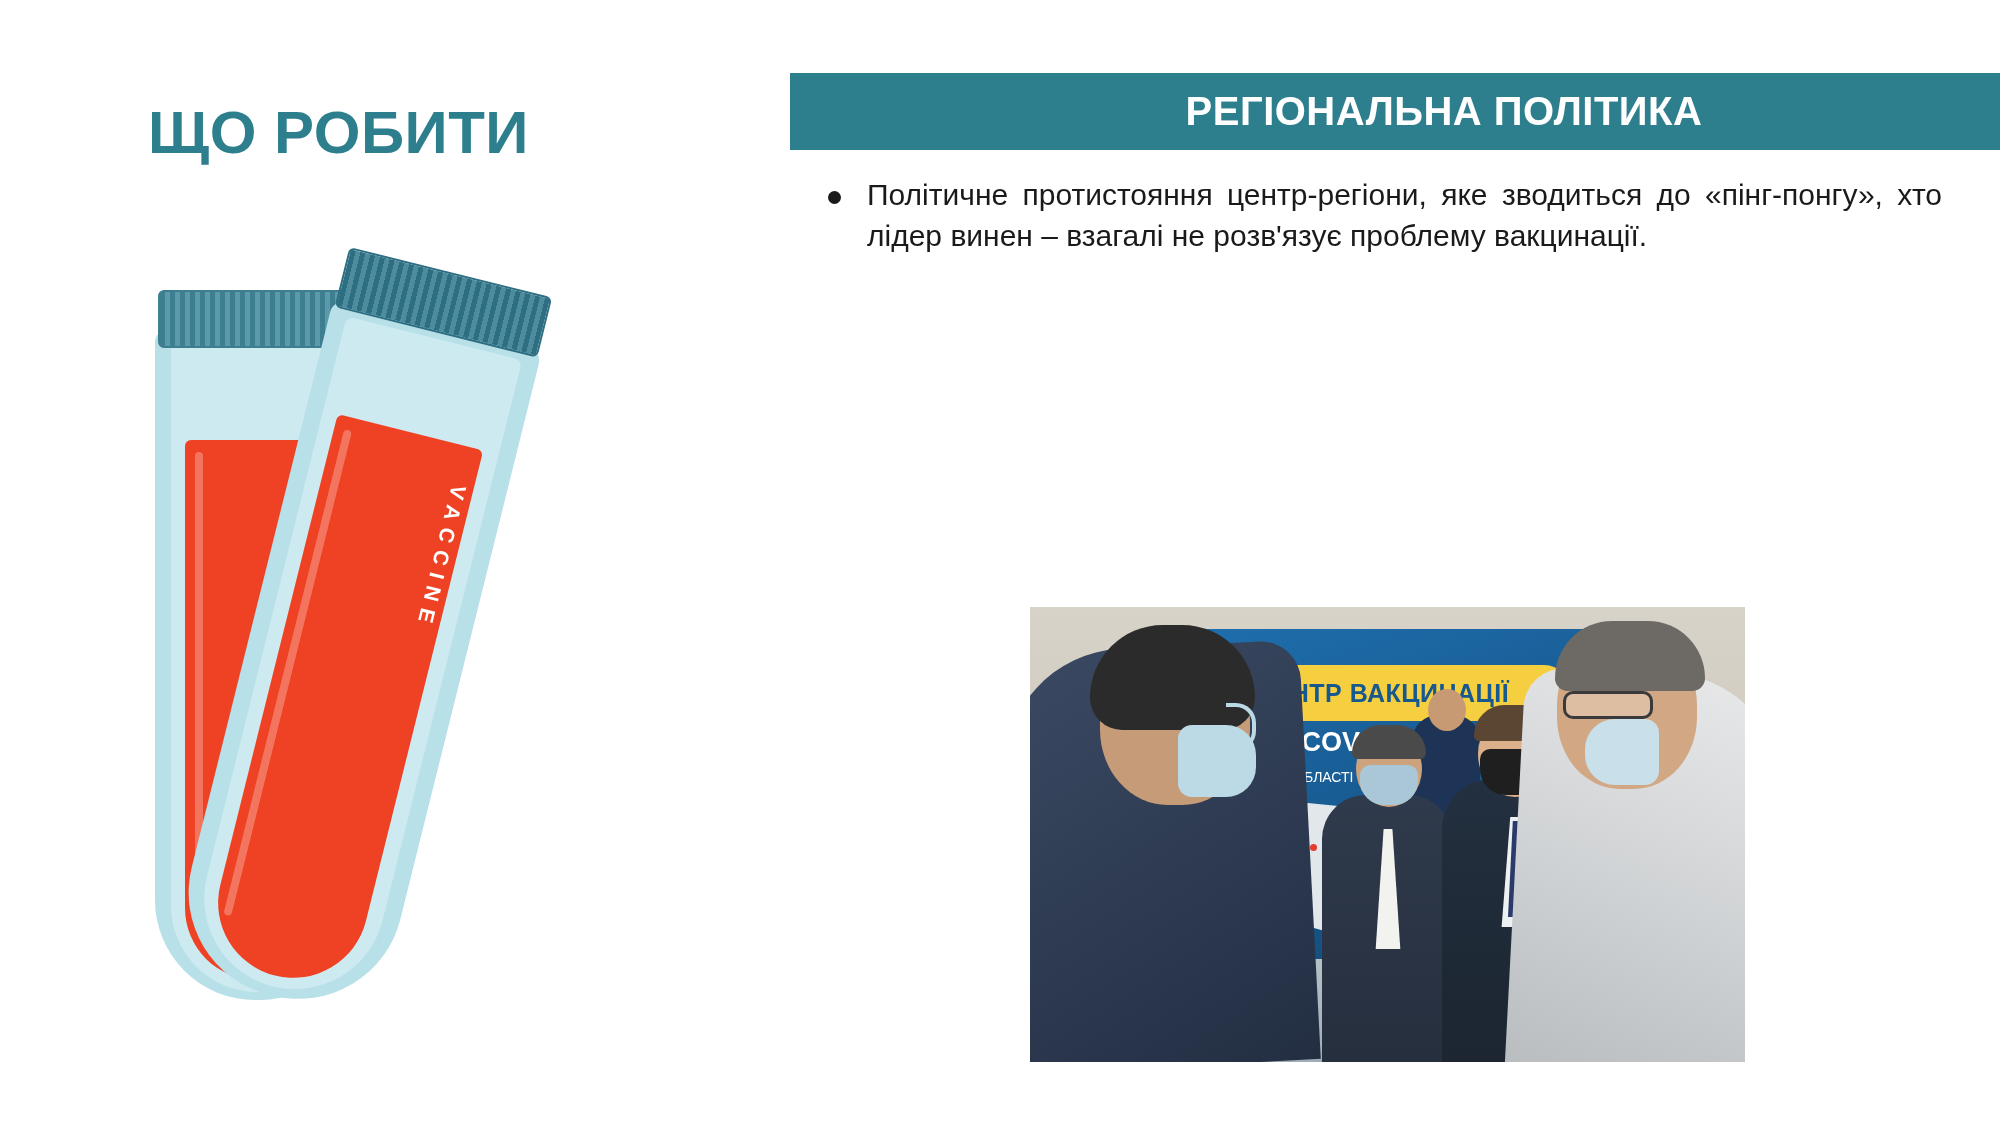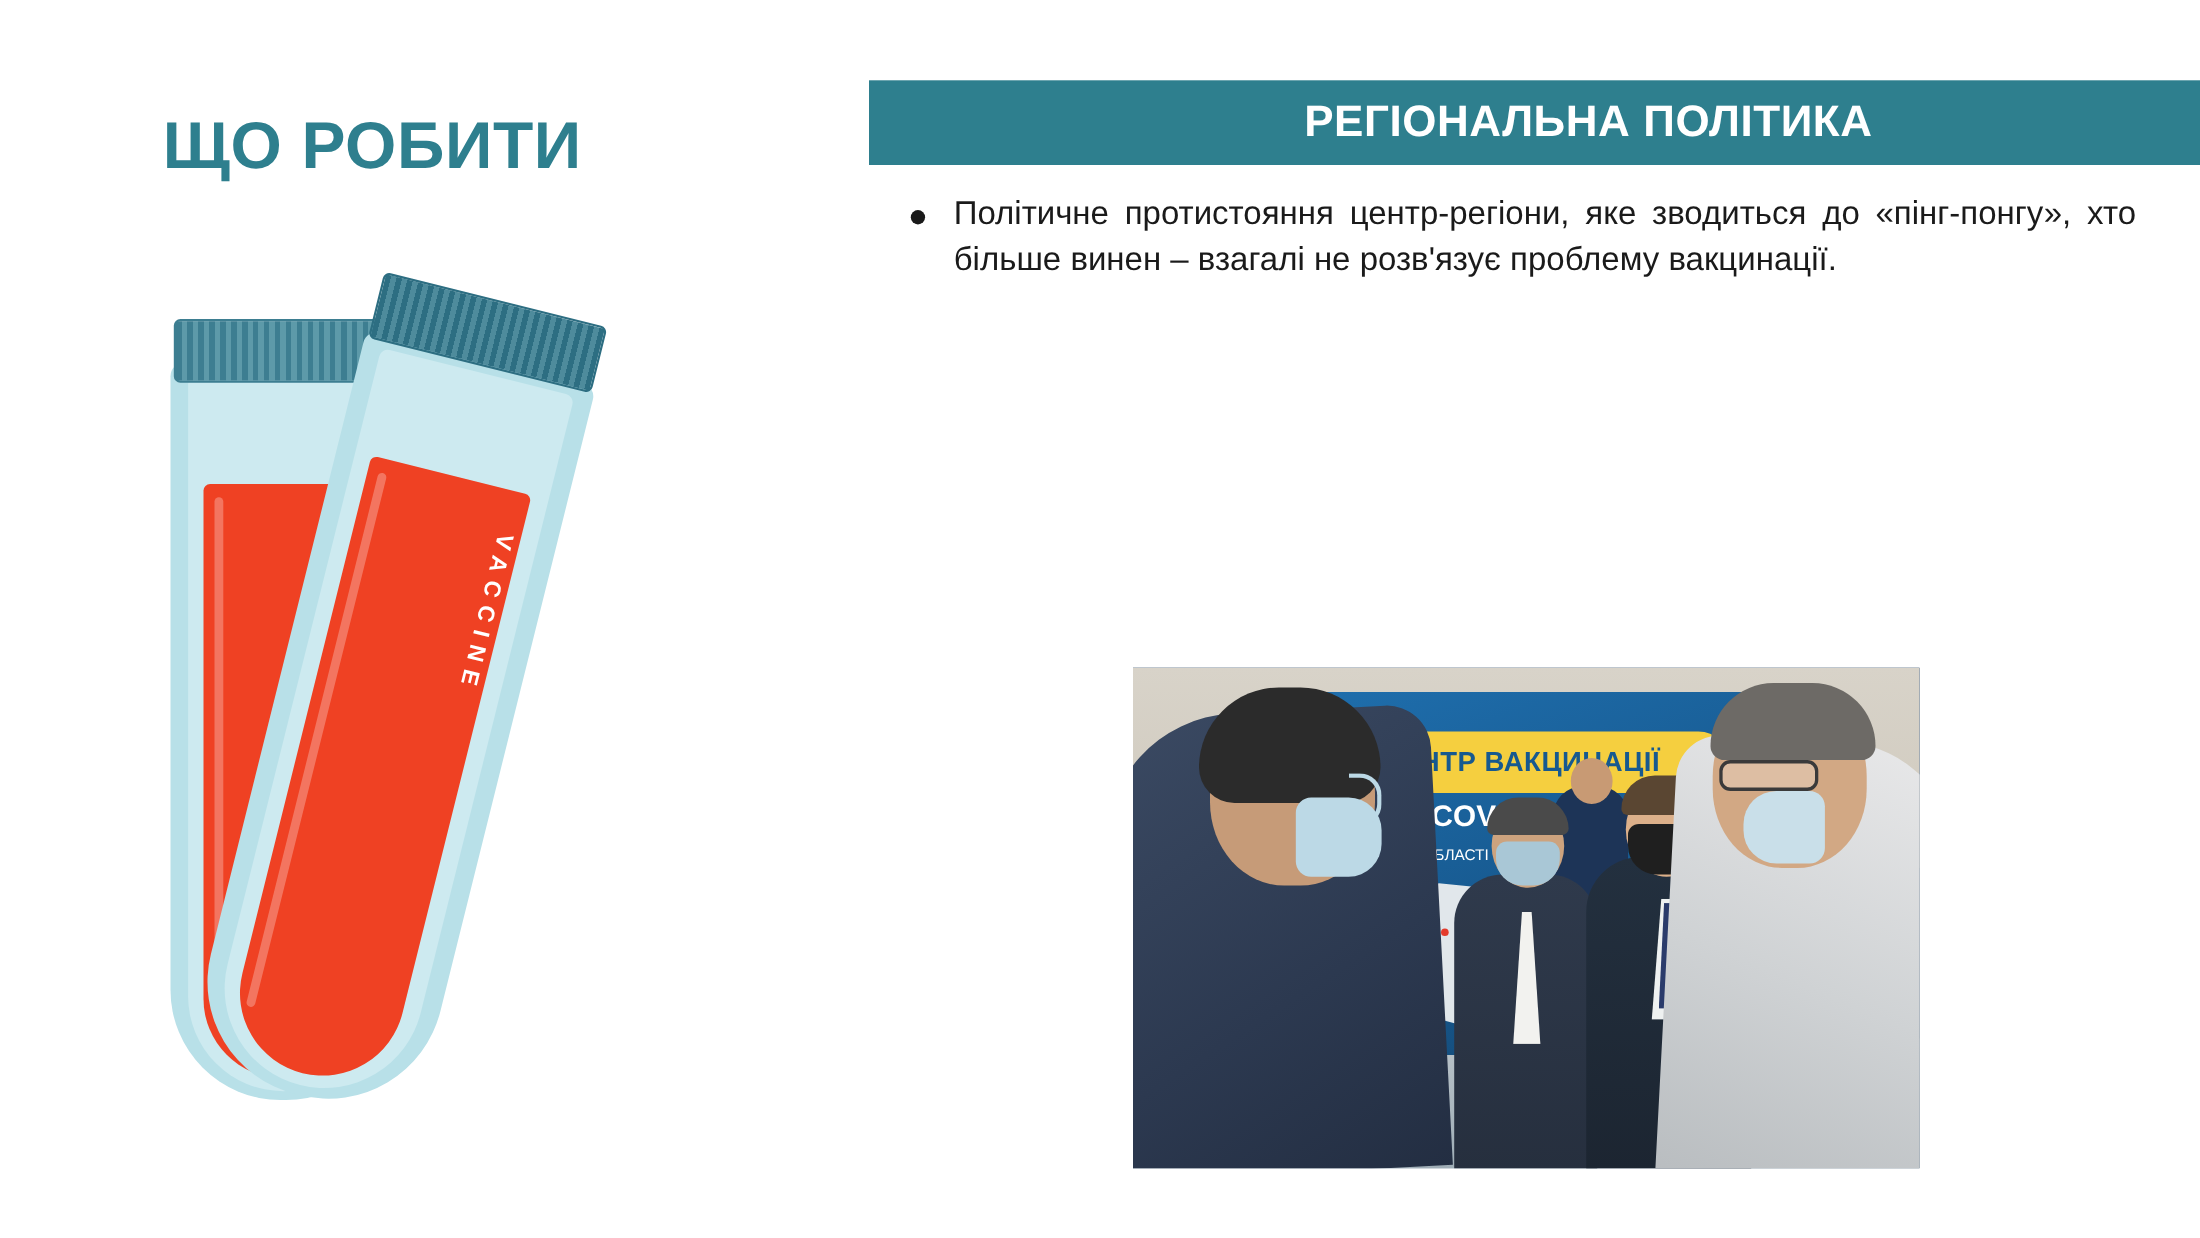--- a/index.html
+++ b/index.html
@@ -606,21 +606,21 @@
   <div class="right-col">
 
     <div class="section-header">
       <div class="section-header-title">РЕГІОНАЛЬНА ПОЛІТИКА</div>
     </div>
 
     <div class="bullets">
 
       <div class="bullet-row">
         <div class="bullet-dot"></div>
-        <div class="bullet-text">Політичне протистояння центр-регіони, яке зводиться до «пінг-понгу», хто більше винен – взагалі  не розв'язує проблему вакцинації.</div>
+        <div class="bullet-text">Політичне протистояння центр-регіони, яке зводиться до «пінг-понгу», хто лідер винен – взагалі  не розв'язує проблему вакцинації.</div>
       </div>
 
 
     </div>
 
     <div class="photo">
       <div class="ph-wall"></div>
       <div class="ph-floor"></div>
 
       <div class="ph-banner">

